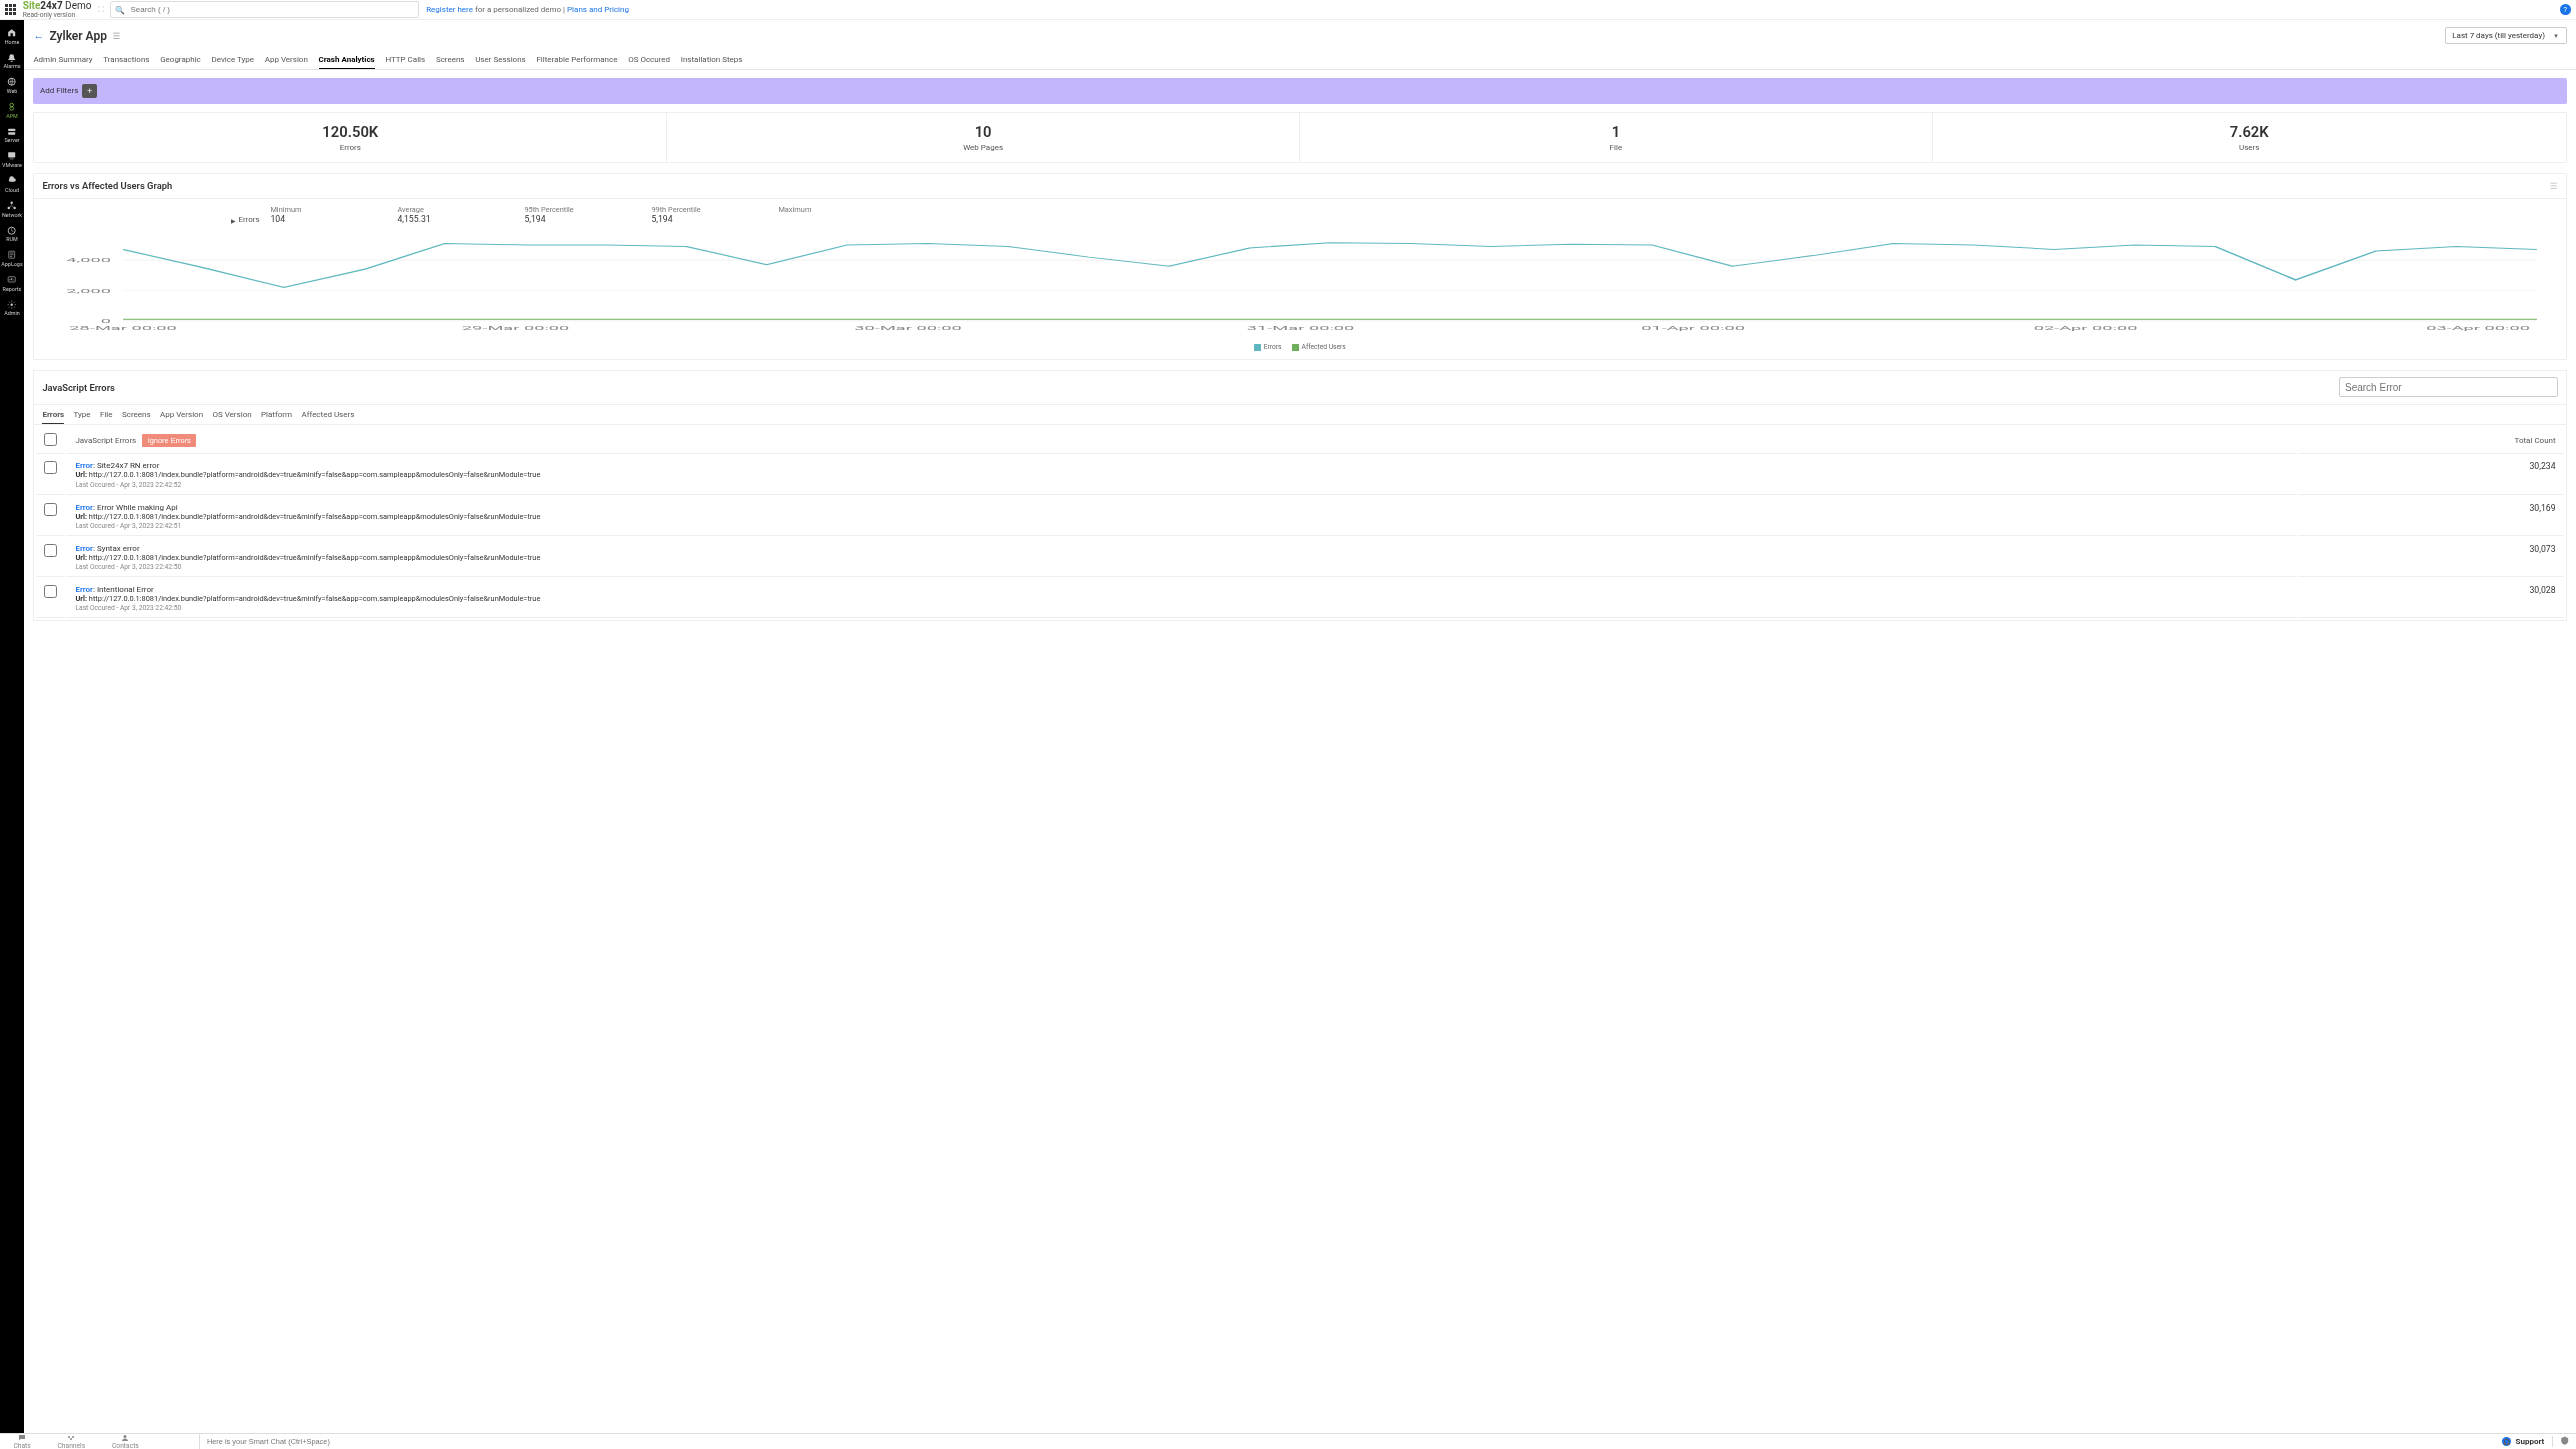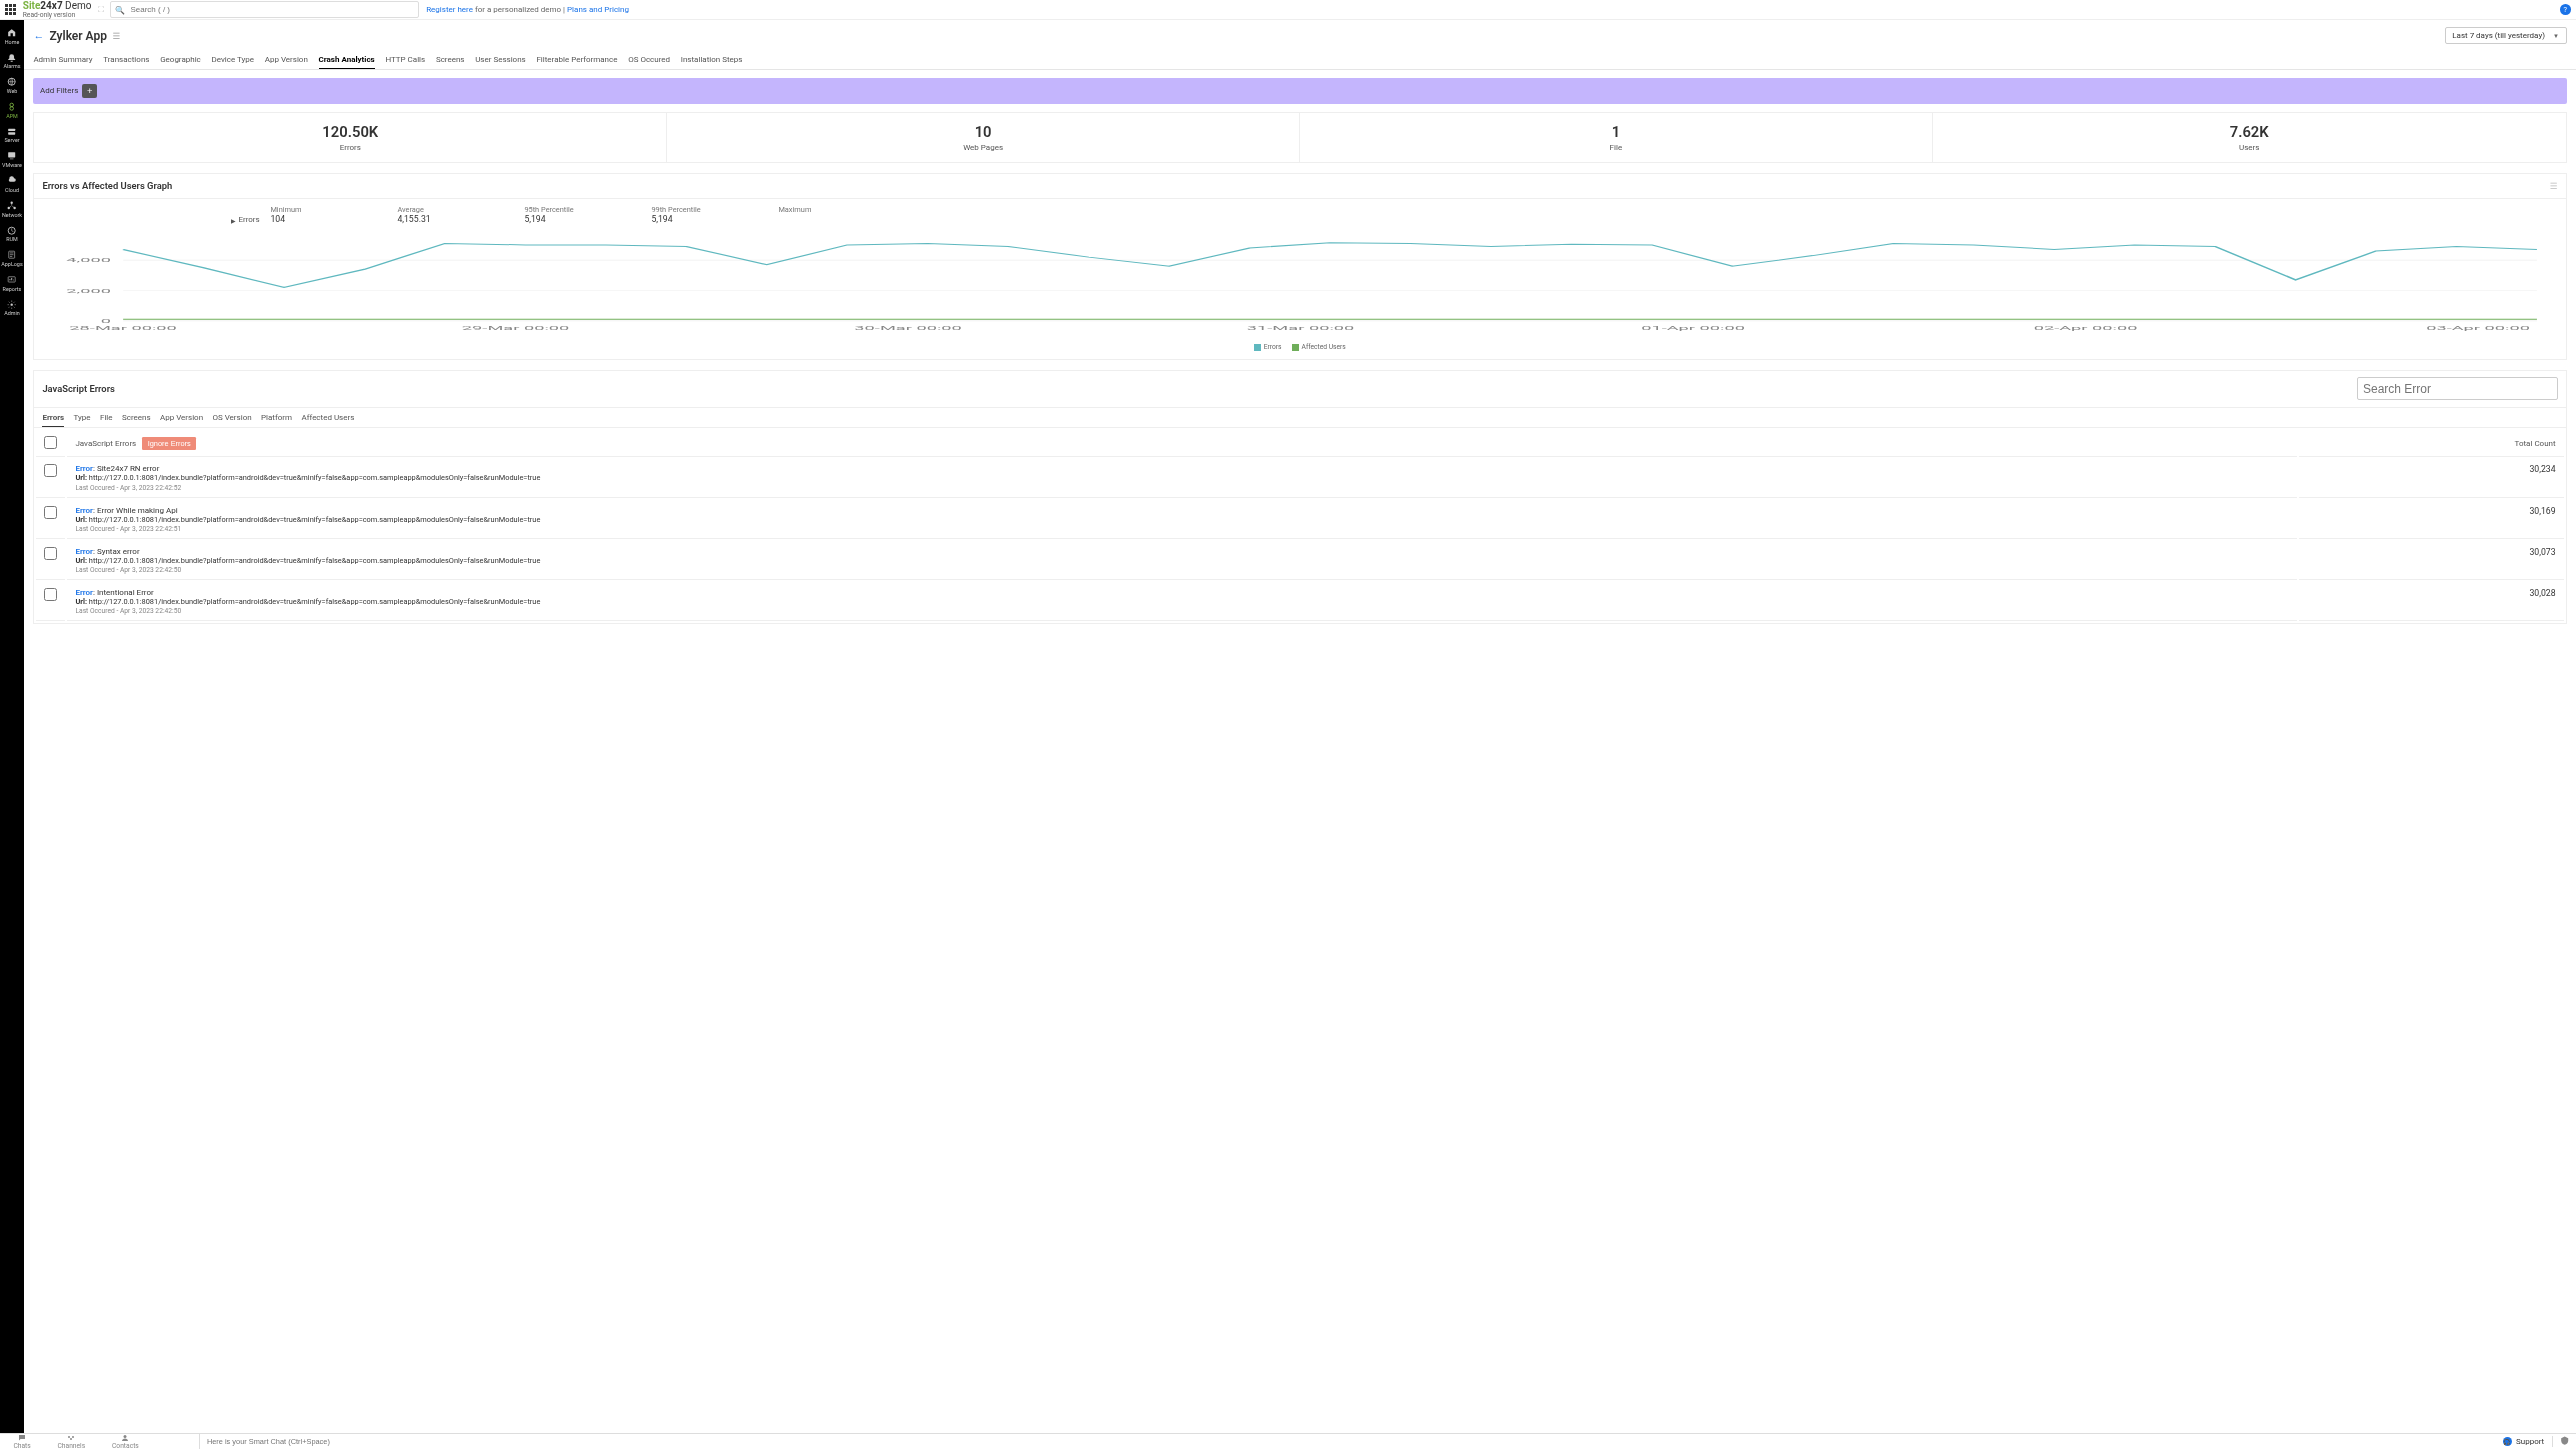--- a/index.html
+++ b/index.html
@@ -65,21 +65,21 @@
 .chart-stats .col .v { font-size: 8.7px; color: #333; }
 .chart-body { padding: 5.4px 8px 8px; }
 .chart-svg { width: 100%; height: 107px; }
 .chart-legend { display: flex; justify-content: center; gap: 10.7px; font-size: 6.7px; color: #666; }
 .chart-legend .item { display: flex; align-items: center; gap: 2.7px; }
 .chart-legend .sw { width: 6.7px; height: 6.7px; }
 
 .js-errors-panel { border: 0.7px solid #eee; margin-top: 9.4px; }
 .js-head { display: flex; align-items: center; justify-content: space-between; padding: 6.7px 8px; border-bottom: 0.7px solid #eee; }
 .js-head h3 { font-size: 9.4px; font-weight: 600; }
-.js-search { width: 201px; padding: 3.4px 5.4px; border: 0.7px solid #ccc; border-radius: 2px; font-size: 12px; }
+.js-search { width: 219px; padding: 3.4px 5.4px; border: 0.7px solid #ccc; border-radius: 2px; font-size: 10px; }
 .subtabs { display: flex; gap: 9.4px; padding: 5.4px 8px 0; font-size: 8px; color: #555; border-bottom: 0.7px solid #eee; }
 .subtab { padding-bottom: 4px; cursor: pointer; }
 .subtab.active { font-weight: 700; border-bottom: 1.3px solid #333; }
 .subtabs2 { display: flex; gap: 9.4px; padding: 5.4px 8px; font-size: 8px; color: #555; }
 .subtab2 { cursor: pointer; }
 .subtab2.active { border-bottom: 1.3px solid #333; font-weight: 600; }
 
 .err-table { width: 100%; }
 .err-table th { text-align: left; font-weight: 400; font-size: 8px; color: #555; padding: 5.4px 8px; border-bottom: 0.7px solid #eee; }
 .err-table th:last-child { text-align: right; }
@@ -91,21 +91,21 @@
 .err-title .e { color: #1a73e8; font-weight: 600; }
 .err-url { font-size: 7.4px; color: #333; }
 .err-url .u { font-weight: 700; }
 .err-time { font-size: 6.7px; color: #888; margin-top: 1.3px; }
 
 
 .bottombar { grid-column: 1 / 3; display: flex; align-items: center; border-top: 0.7px solid #ddd; font-size: 6.7px; color: #888; }
 .bb-item { display: flex; flex-direction: column; align-items: center; padding: 0 13.4px; cursor: pointer; }
 .bb-item svg { width: 8px; height: 8px; }
 .bb-input { flex: 1; border: none; border-left: 0.7px solid #ddd; padding: 2.7px 6.7px; font-size: 7.4px; color: #888; outline: none; margin-left: 47px; }
-.support-btn { display: flex; align-items: center; gap: 4px; padding: 0 8px; cursor: pointer; font-size: 8px; color: #333; font-weight: 400; }
+.support-btn { display: flex; align-items: center; gap: 4px; padding: 0 8px; cursor: pointer; font-size: 8px; color: #333; font-weight: 700; }
 .support-btn .ic { width: 9.4px; height: 9.4px; border-radius: 50%; background: #1a73e8; display: flex; align-items: center; justify-content: center; color: #fff; font-size: 6px; }
 .feedback-ic { padding: 0 6.7px; cursor: pointer; color: #888; border-left: 0.7px solid #ddd; }
 </style>
 </head>
 <body>
 
 <div class="app">
 
   <div class="topbar">
     <div class="waffle-icon">

